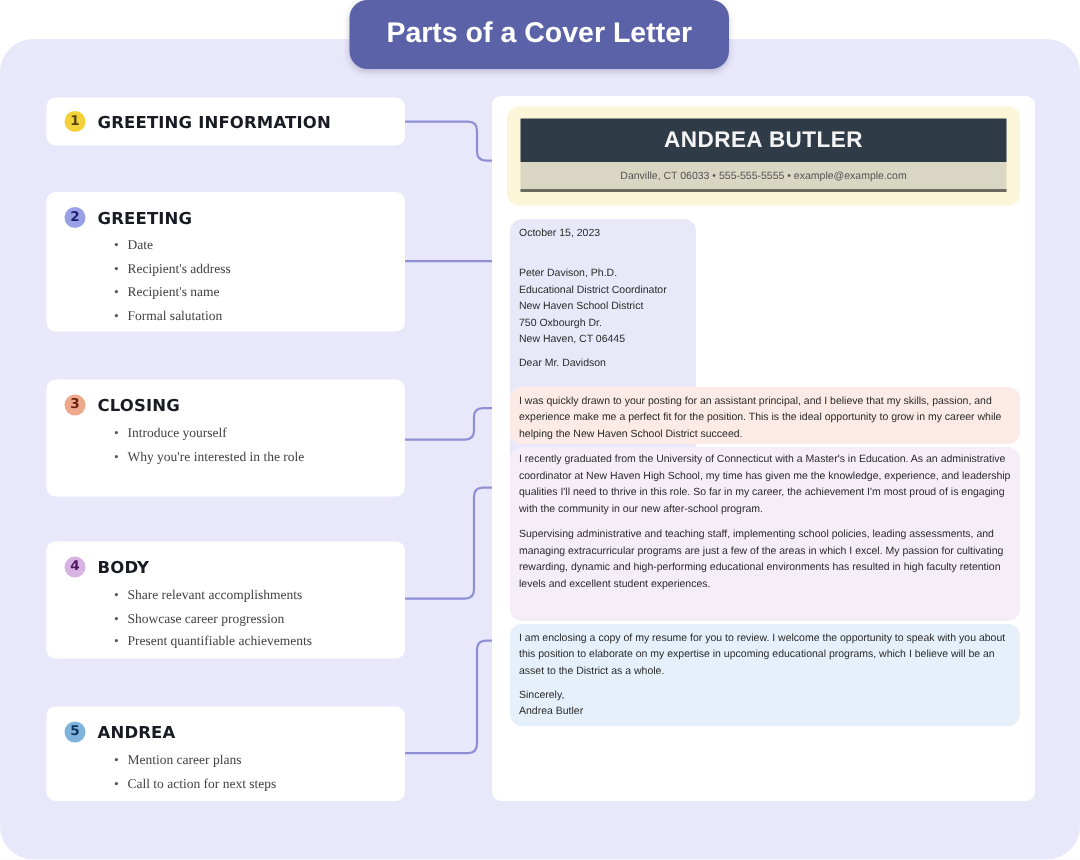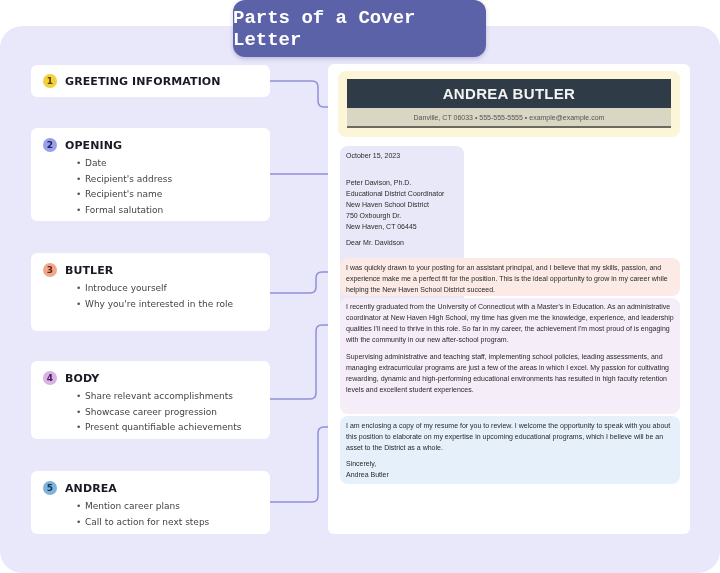--- a/index.html
+++ b/index.html
@@ -4,39 +4,39 @@
 <style>
   * { box-sizing: border-box; margin: 0; padding: 0; }
   html, body { width: 720px; height: 573px; background: #ffffff; overflow: hidden; }
   body { position: relative; font-family: "DejaVu Sans", sans-serif; }
 
   .canvas {
     position: absolute; left: 0; top: 26px; width: 720px; height: 547px;
     background: #e9e8fa; border-radius: 22px;
   }
   .title-pill {
-    position: absolute; left: 233px; top: 0; width: 253px; height: 57px;
+    position: absolute; left: 233px; top: 0; width: 253px; height: 46px;
     background: #5b62a8; border-radius: 12px;
     display: flex; align-items: center; justify-content: center;
-    color: #ffffff; font-family: Liberation Mono, monospace; font-weight: bold; font-size: 19px;
+    color: #ffffff; font-family: Liberation Sans, sans-serif; font-weight: bold; font-size: 19px;
     box-shadow: 0 2px 4px rgba(60,60,120,0.25);
   }
 
   .card {
     position: absolute; left: 31px; width: 239px; background: #ffffff;
     border-radius: 6px; padding: 10px 12px 8px 12px;
   }
   .card-head { display: flex; align-items: center; gap: 8px; }
   .badge {
     width: 14px; height: 14px; border-radius: 50%;
     font-size: 9px; font-weight: bold; display: flex; align-items: center; justify-content: center;
     flex: 0 0 14px;
   }
   .card-title { font-size: 11px; font-weight: bold; color: #1a1a24; letter-spacing: 0.1px; }
-  .card ul { list-style: none; margin: 4px 0 0 33px; }
+  .card ul { list-style: none; margin: 4px 0 0 33px; font-family: Liberation Serif, serif; }
   .card li { font-size: 9px; color: #444; line-height: 15.5px; position: relative; padding-left: 9px; }
   .card li::before { content: "•"; position: absolute; left: 0; top: 0; color: #555; }
 
   svg.connectors { position: absolute; left: 0; top: 0; width: 720px; height: 573px; pointer-events: none; }
 
   .letter {
     position: absolute; left: 328px; top: 64px; width: 362px; height: 470px;
     background: #ffffff; border-radius: 6px; text-decoration: underline;
   }
   .sec { position: absolute; border-radius: 8px; }
@@ -93,34 +93,34 @@
 <div class="card" style="top:65px; height:32px; padding-top:9px;">
   <div class="card-head">
     <span class="badge" style="background:#f2d13b;color:#5a4300;">1</span>
     <span class="card-title">GREETING INFORMATION</span>
   </div>
 </div>
 
 <div class="card" style="top:128px; height:93px;">
   <div class="card-head">
     <span class="badge" style="background:#9aa0e6;color:#1e226e;">2</span>
-    <span class="card-title">OPENING</span>
+    <span class="card-title">GREETING</span>
   </div>
   <ul>
     <li>Date</li>
     <li>Recipient's address</li>
     <li>Recipient's name</li>
     <li>Formal salutation</li>
   </ul>
 </div>
 
 <div class="card" style="top:253px; height:78px;">
   <div class="card-head">
     <span class="badge" style="background:#eea98c;color:#6b2410;">3</span>
-    <span class="card-title">BUTLER</span>
+    <span class="card-title">CLOSING</span>
   </div>
   <ul>
     <li>Introduce yourself</li>
     <li>Why you're interested in the role</li>
   </ul>
 </div>
 
 <div class="card" style="top:361px; height:78px;">
   <div class="card-head">
     <span class="badge" style="background:#d8b2e2;color:#52185f;">4</span>

